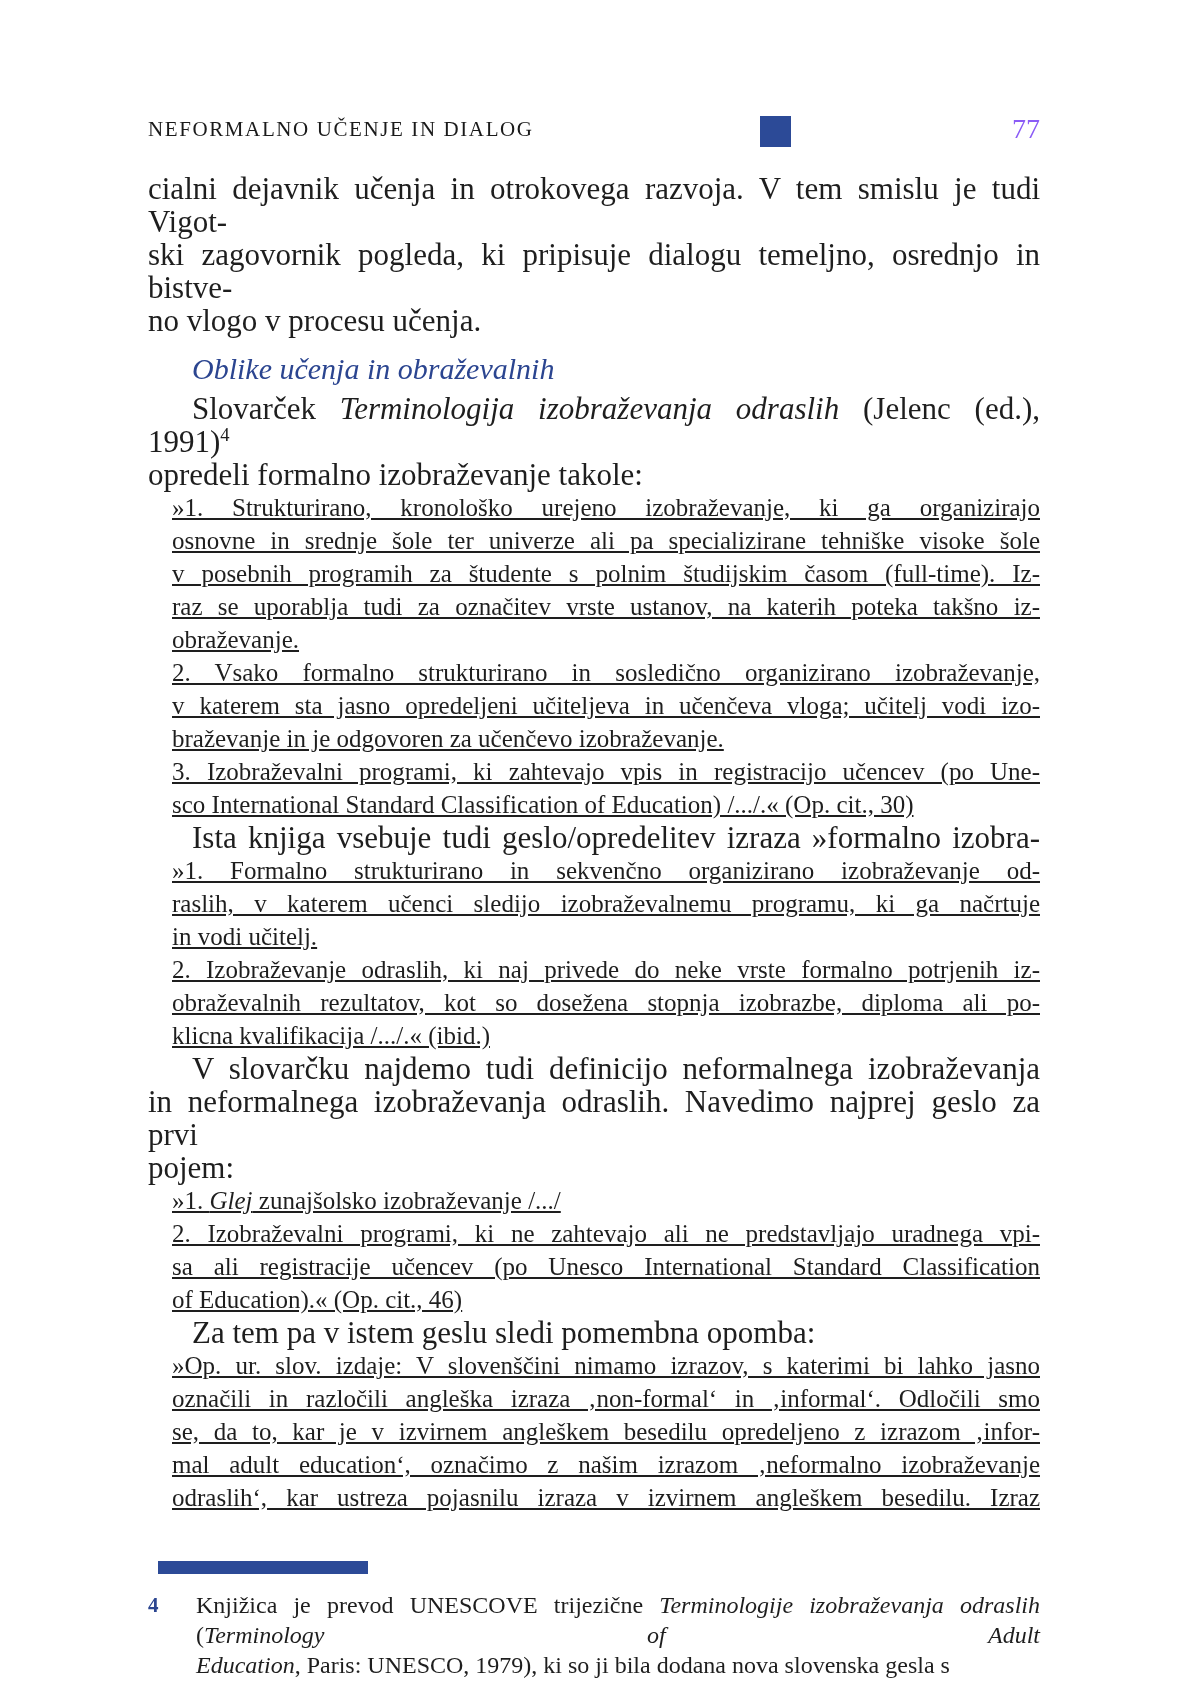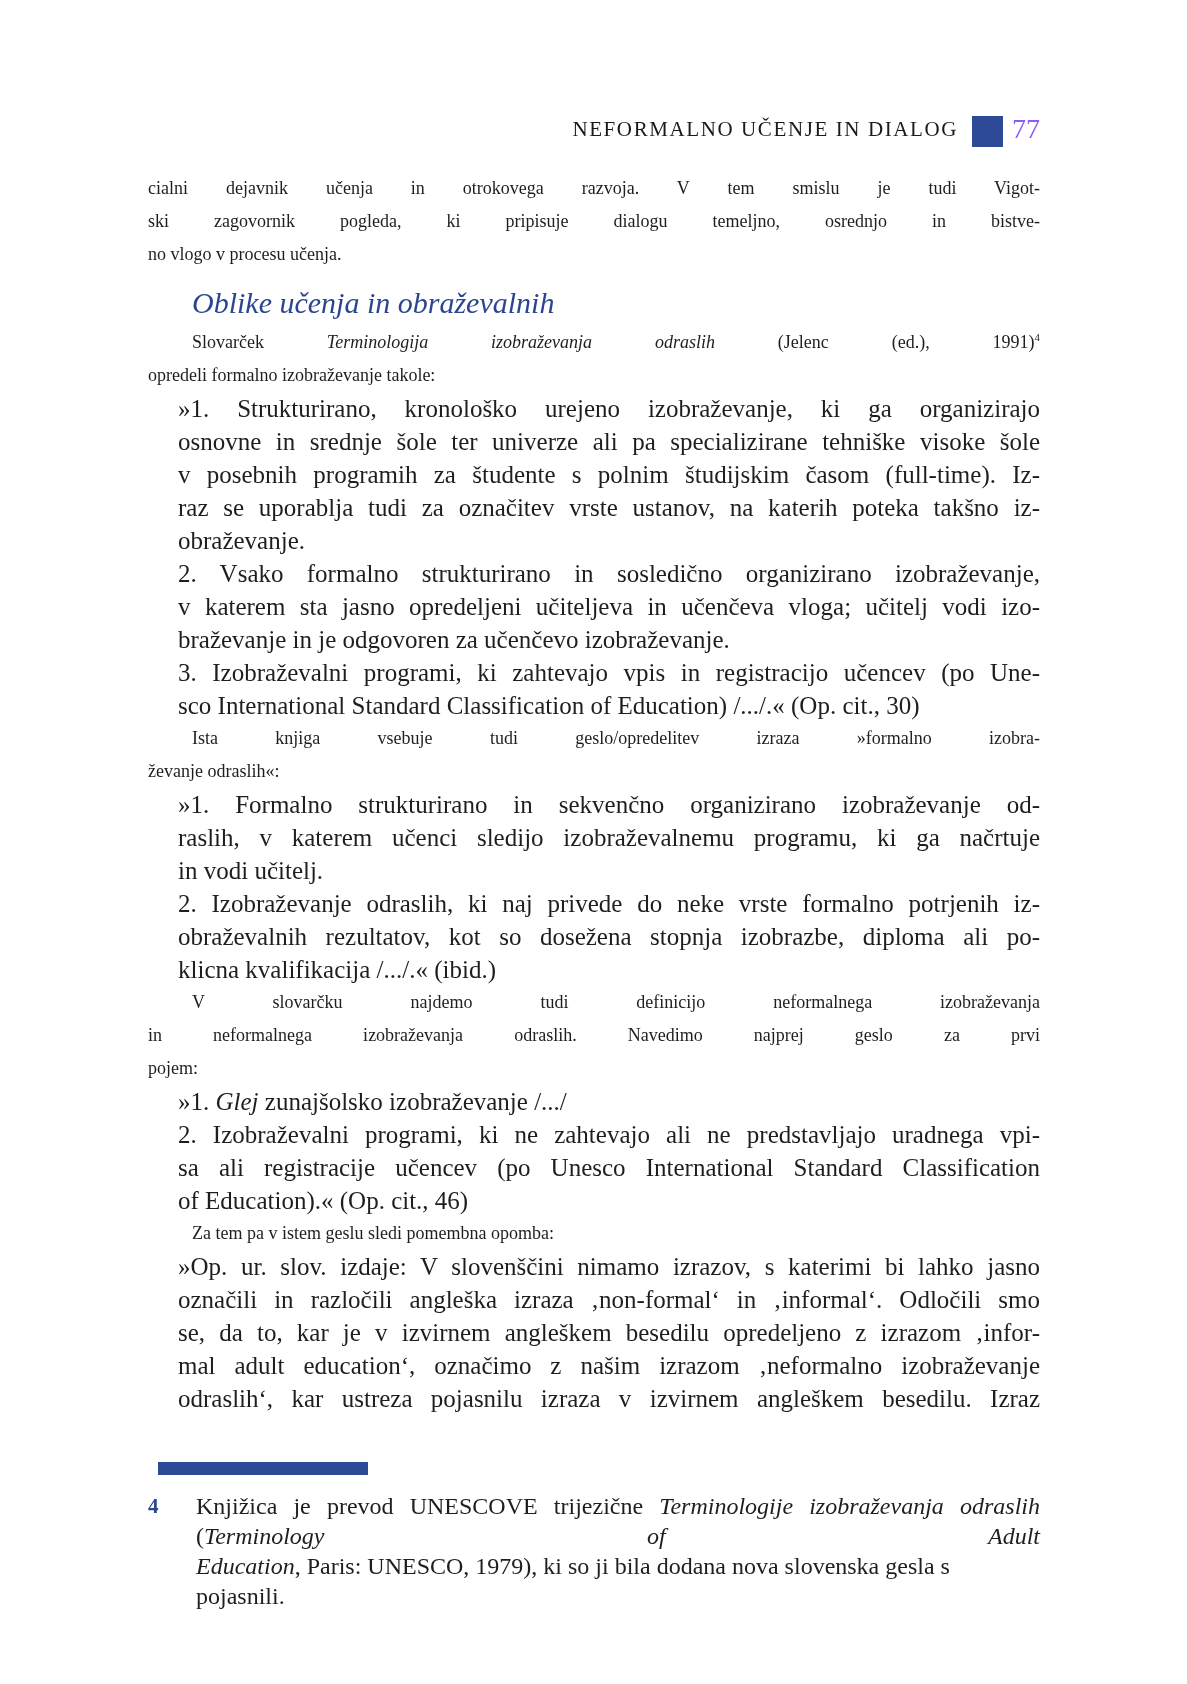--- a/index.html
+++ b/index.html
@@ -11,39 +11,39 @@
     overflow:hidden;
     position:relative;
   }
   .page {
     padding:112px 147px 0 148px;
     box-sizing:border-box;
     width:1187px; height:1684px;
   }
   
   .hdr {
-    display:flex; justify-content:flex-end; align-items:center;
+    display:flex; justify-content:space-between; align-items:center;
     height:34px;
   }
   .hdr-title {
     font-size:21px; letter-spacing:1.6px; color:#1a1a1a;
     white-space:nowrap;
   }
   .hdr-square {
     width:31px; height:31px; background:#2c4a97;
     margin:0 9px 0 14px; transform:translateY(2px);
   }
   .hdr-num { font-size:28px; color:#8b5cf6; }
 
   
   .bodytxt { margin-top:26px; }
-  .ln { font-size:18px; line-height:33px; white-space:normal; }
+  .ln { font-size:31px; line-height:33px; white-space:normal; }
   .j  { text-align:justify; text-align-last:justify; }
   .ind { text-indent:44px; }
-  .quote { margin-left:30px; }
+  .quote { margin-left:24px;text-decoration:underline; }
   .quote .ln { font-size:25px; }
   .heading {
     margin:15px 0 7px 44px;
     font-size:30px; line-height:33px;
     font-style:italic; color:#2b4590;
   }
   sup { font-size:60%; vertical-align:super; line-height:0; }
   i { font-style:italic; }
 
   
@@ -96,21 +96,20 @@
       <div class="ln">obraževanje.</div>
       <div class="ln j">2. Vsako formalno strukturirano in sosledično organizirano izobraževanje,</div>
       <div class="ln j">v katerem sta jasno opredeljeni učiteljeva in učenčeva vloga; učitelj vodi izo-</div>
       <div class="ln">braževanje in je odgovoren za učenčevo izobraževanje.</div>
       <div class="ln j">3. Izobraževalni programi, ki zahtevajo vpis in registracijo učencev (po Une-</div>
       <div class="ln">sco International Standard Classification of Education) /.../.« (Op. cit., 30)</div>
     </div>
 
     <div>
       <div class="ln j ind">Ista knjiga vsebuje tudi geslo/opredelitev izraza »formalno izobra-</div>
-      <div class="ln">ževanje odraslih«:</div>
     </div>
 
     <div class="quote">
       <div class="ln j">»1. Formalno strukturirano in sekvenčno organizirano izobraževanje od-</div>
       <div class="ln j">raslih, v katerem učenci sledijo izobraževalnemu programu, ki ga načrtuje</div>
       <div class="ln">in vodi učitelj.</div>
       <div class="ln j">2. Izobraževanje odraslih, ki naj privede do neke vrste formalno potrjenih iz-</div>
       <div class="ln j">obraževalnih rezultatov, kot so dosežena stopnja izobrazbe, diploma ali po-</div>
       <div class="ln">klicna kvalifikacija /.../.« (ibid.)</div>
     </div>

